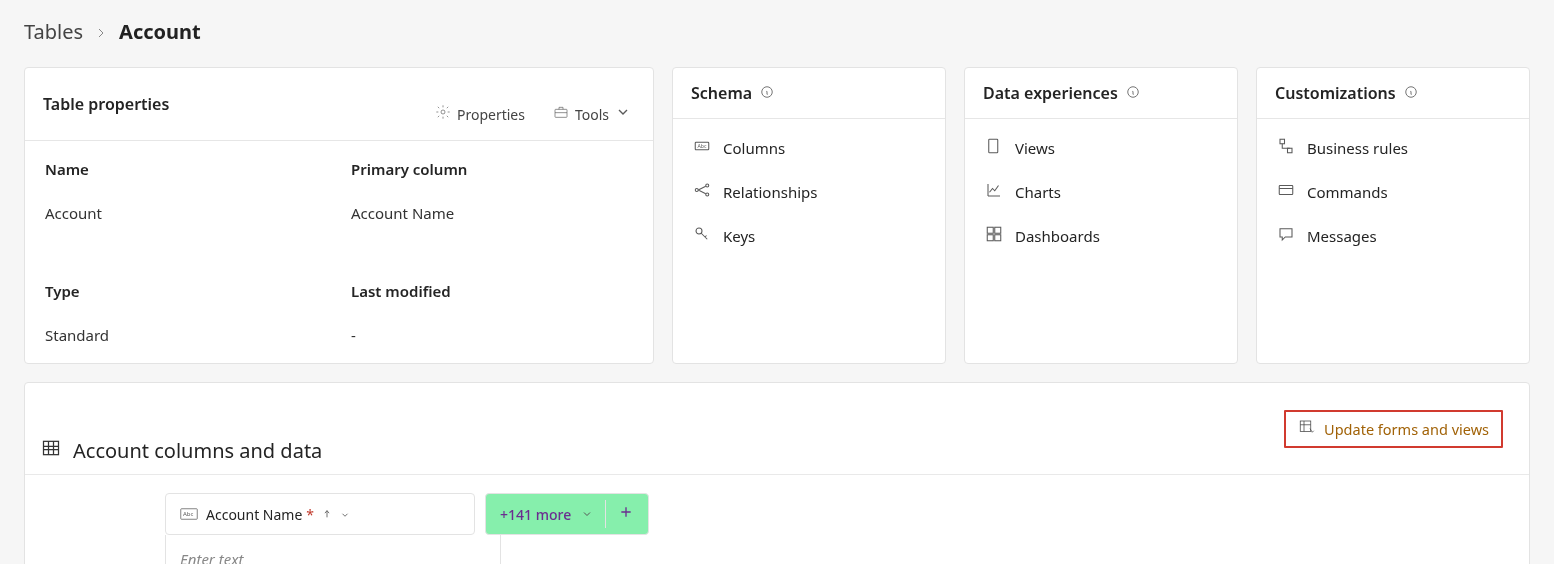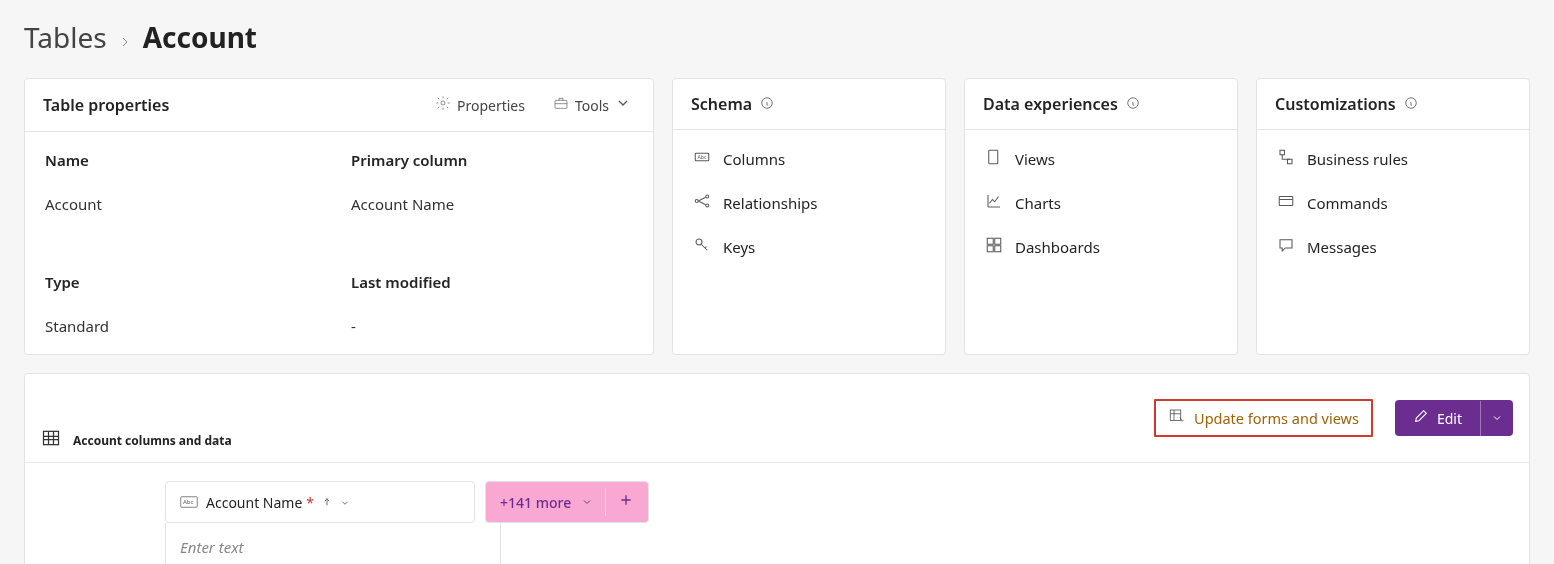--- a/index.html
+++ b/index.html
@@ -8,21 +8,21 @@
     background: #f6f6f6;
     color: #242424;
     font-size: 14px;
     padding: 18px 24px;
   }
   .breadcrumb {
     display: flex;
     align-items: center;
     gap: 12px;
     margin-bottom: 22px;
-    font-size: 28px;
+    font-size: 20px;
   }
   .breadcrumb .root { color: #444; }
   .breadcrumb .current { font-weight: 700; color: #222; }
   .breadcrumb .sep svg { width: 12px; height: 12px; stroke: #888; }
   .cards-row {
     display: grid;
     grid-template-columns: 630px 1fr 1fr 1fr;
     gap: 18px;
     margin-bottom: 18px;
     align-items: stretch;
@@ -44,20 +44,21 @@
   .card-header h3 { font-weight: 600; font-size: 16px; flex: 0 0 auto; }
   .card-header .spacer { flex: 1; }
   .info-icon svg { width: 14px; height: 14px; stroke: #6b6b6b; }
   .hdr-btn {
     display: flex;
     align-items: center;
     gap: 6px;
     color: #444;
     cursor: pointer;
     padding: 2px 4px;
+    margin-top: 20px;
   }
   .hdr-btn svg { width: 16px; height: 16px; stroke: #5a5a5a; fill: none; }
   .card-body { padding: 18px 20px; }
   .prop-grid {
     display: grid;
     grid-template-columns: 1fr 1fr;
     row-gap: 6px;
     column-gap: 30px;
     gap: 24px;
   }
@@ -80,21 +81,21 @@
   }
   .data-header {
     display: flex;
     align-items: center;
     padding: 10px 16px;
     gap: 12px;
     border-bottom: 1px solid #e9e9e9;
   }
   .data-header .title {
     display: flex; align-items: center; gap: 12px;
-    font-weight: 700; font-size: 12px; margin-top: 44px;
+    font-weight: 400; font-size: 20px; margin-top: 44px;
   }
   .data-header .title svg { width: 20px; height: 20px; stroke: #333; fill: none; stroke-width: 1.5; }
   .data-header .spacer { flex: 1; }
   .update-btn {
     display: flex; align-items: center; gap: 8px;
     border: 2px solid #d13a2f;
     padding: 6px 12px;
     color: #a16207;
     cursor: pointer;
     font-size: 14.5px;
@@ -134,21 +135,21 @@
   .col-chip .abc-icon svg { width: 18px; height: 12px; }
   .col-chip .name { font-size: 14px; }
   .col-chip .req { color: #c0392b; margin-left: -4px; font-size: 14px; }
   .col-chip .sort svg { width: 10px; height: 12px; stroke: #555; }
   .col-chip .dd svg { width: 10px; height: 10px; stroke: #555; fill:none;}
   .more-chip {
     display: flex; align-items: center; gap: 10px;
     border: 1px solid #e3e3e3;
     border-radius: 4px;
     padding: 10px 14px;
-    background: #f9a8d4;
+    background: #86efac;
   }
   .more-chip .lbl { color: #6b2d90; font-weight: 500; font-size: 14px; }
   .more-chip .dd svg { width: 12px; height: 12px; stroke: #555; fill:none;}
   .more-chip .divider { width: 1px; background: #e3e3e3; align-self: stretch; margin: -4px 2px; }
   .more-chip .plus svg { width: 16px; height: 16px; stroke: #6b2d90; }
   .input-row { margin-top: 0; }
   .text-cell {
     border: 1px solid #e3e3e3;
     border-top: none;
     width: 336px;
@@ -365,37 +366,20 @@
     <div class="update-btn">
       <span>
         <svg viewBox="0 0 24 24">
             <rect x="3" y="4" width="14" height="14"></rect>
             <path d="M3 9h14M8 4v14"></path>
             <path d="M16 14l3 5 2-2"></path>
           </svg>
       </span>
       <span>Update forms and views</span>
     </div>
-    <div class="edit-btn">
-      <div class="main">
-        <span>
-          <svg viewBox="0 0 24 24">
-              <path d="M4 20l1-5L16 4l4 4L9 19l-5 1z" stroke-width="1.6"></path>
-            </svg>
-        </span>
-        <span>Edit</span>
-      </div>
-      <div class="split">
-        <span>
-          <svg viewBox="0 0 24 24">
-              <path d="M6 9l6 6 6-6" stroke-width="2"></path>
-            </svg>
-        </span>
-      </div>
-    </div>
   </div>
   <div class="grid-area">
     <div class="col-row">
       <div class="col-chip">
         <span class="abc-icon">
           <svg viewBox="0 0 24 16">
               <rect x="1" y="1" width="22" height="14" rx="1" fill="none" stroke="#5a5a5a"></rect>
               <text x="4" y="11" font-size="8" fill="#5a5a5a" stroke="none">Abc</text>
             </svg>
         </span>

